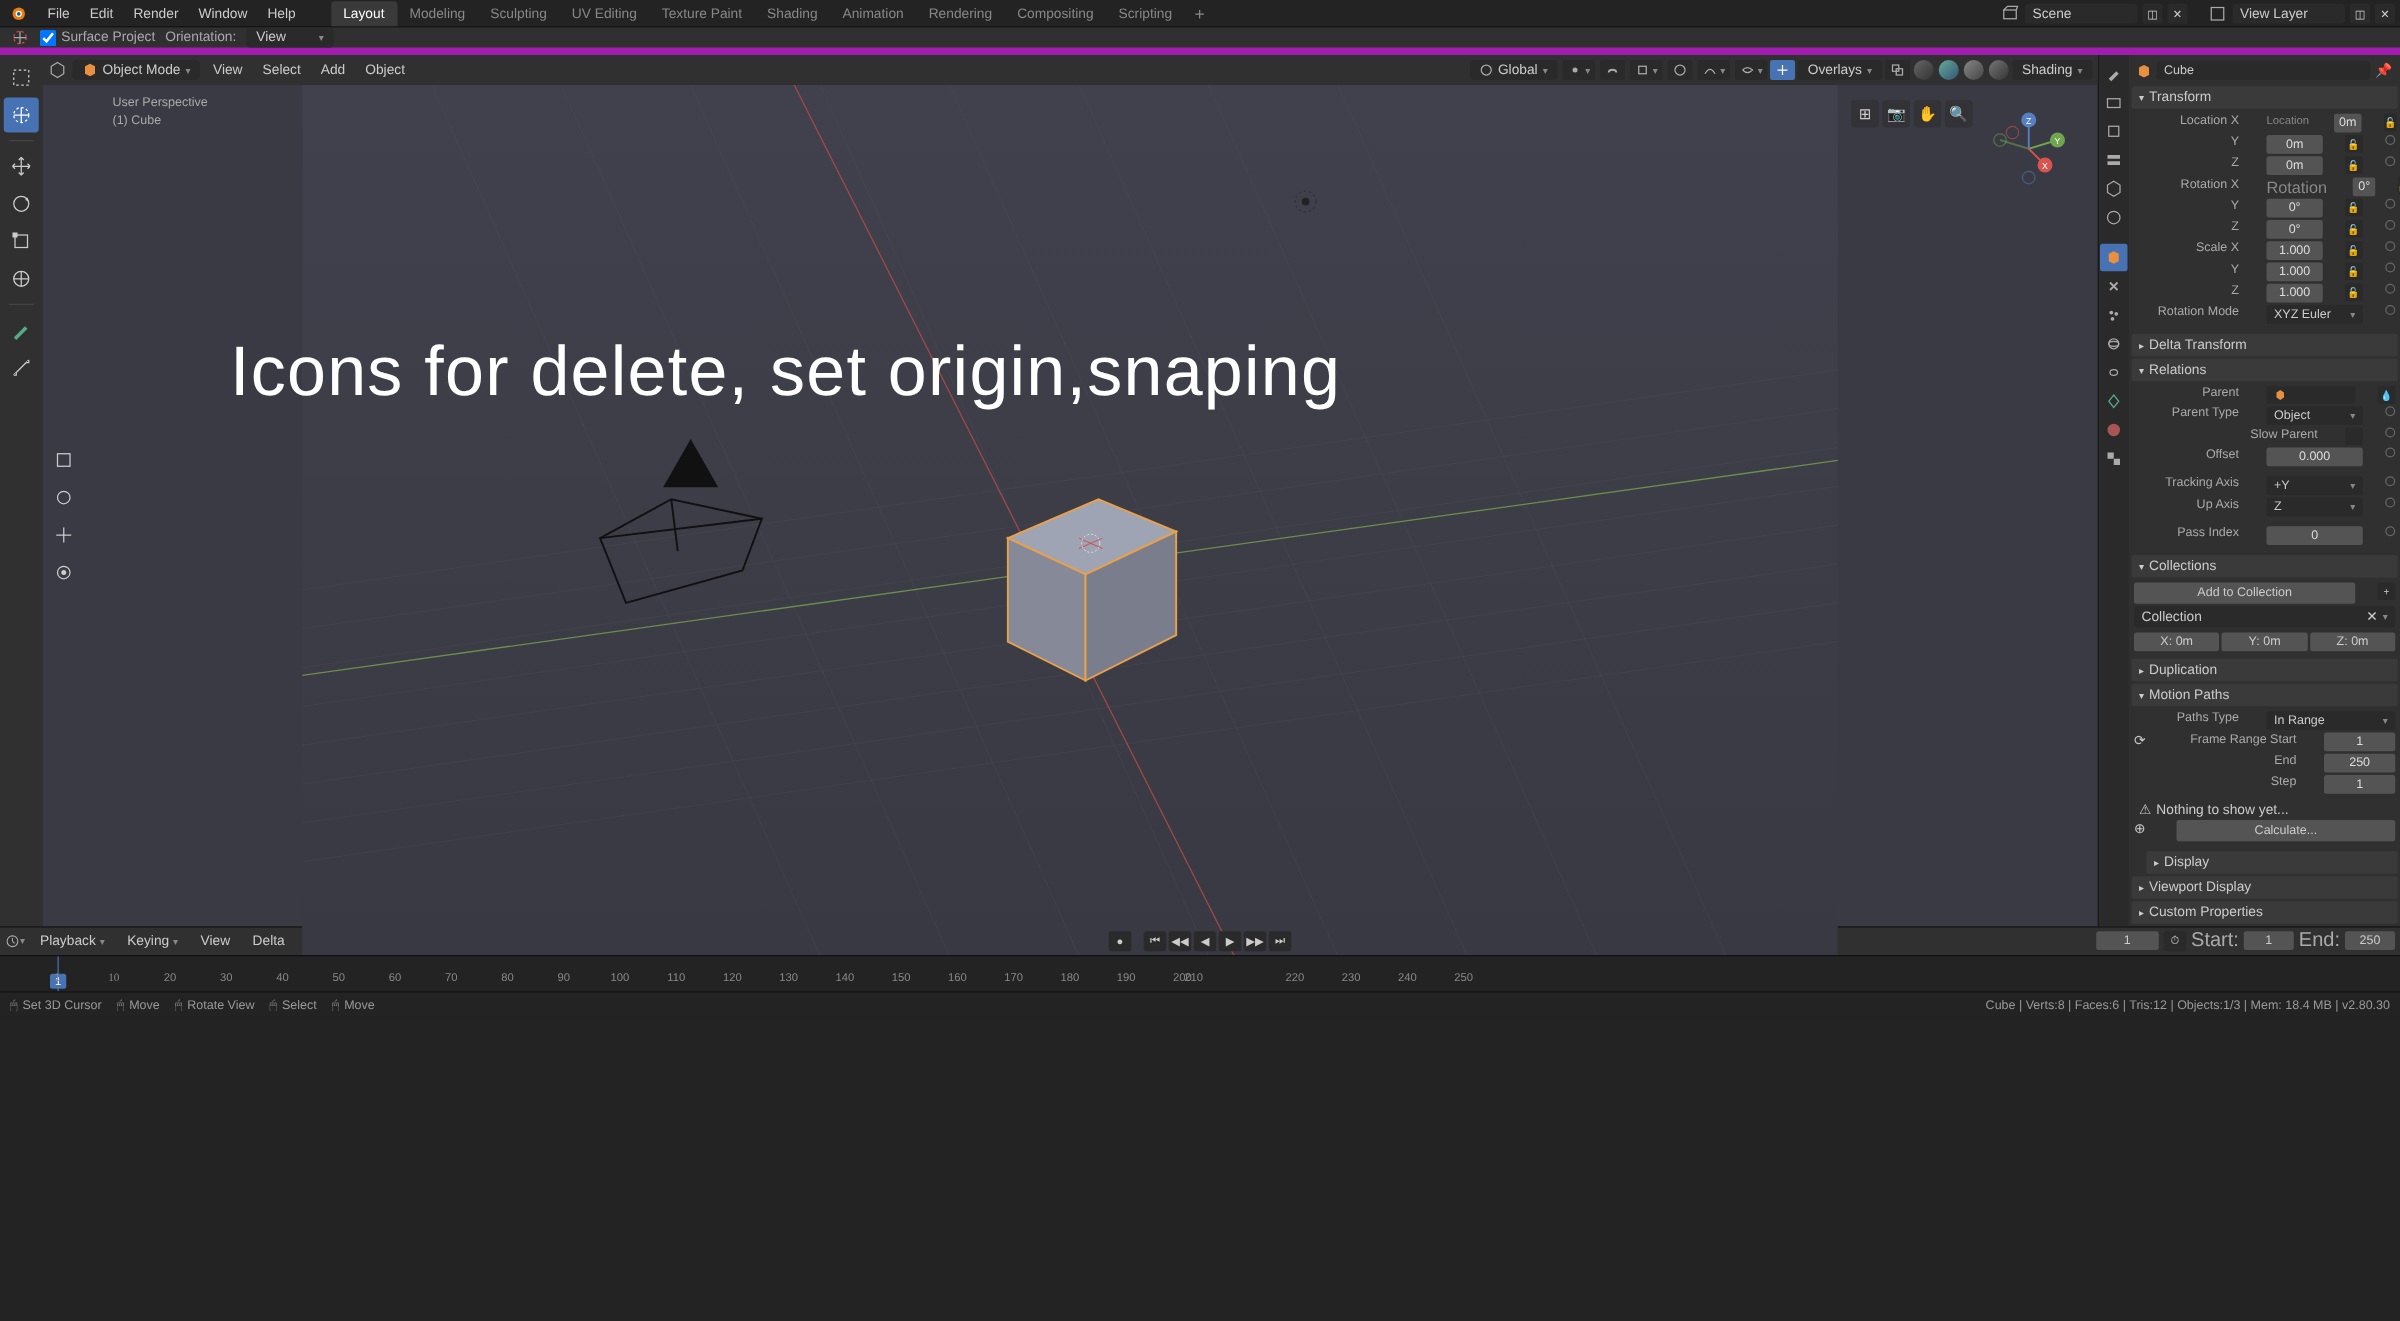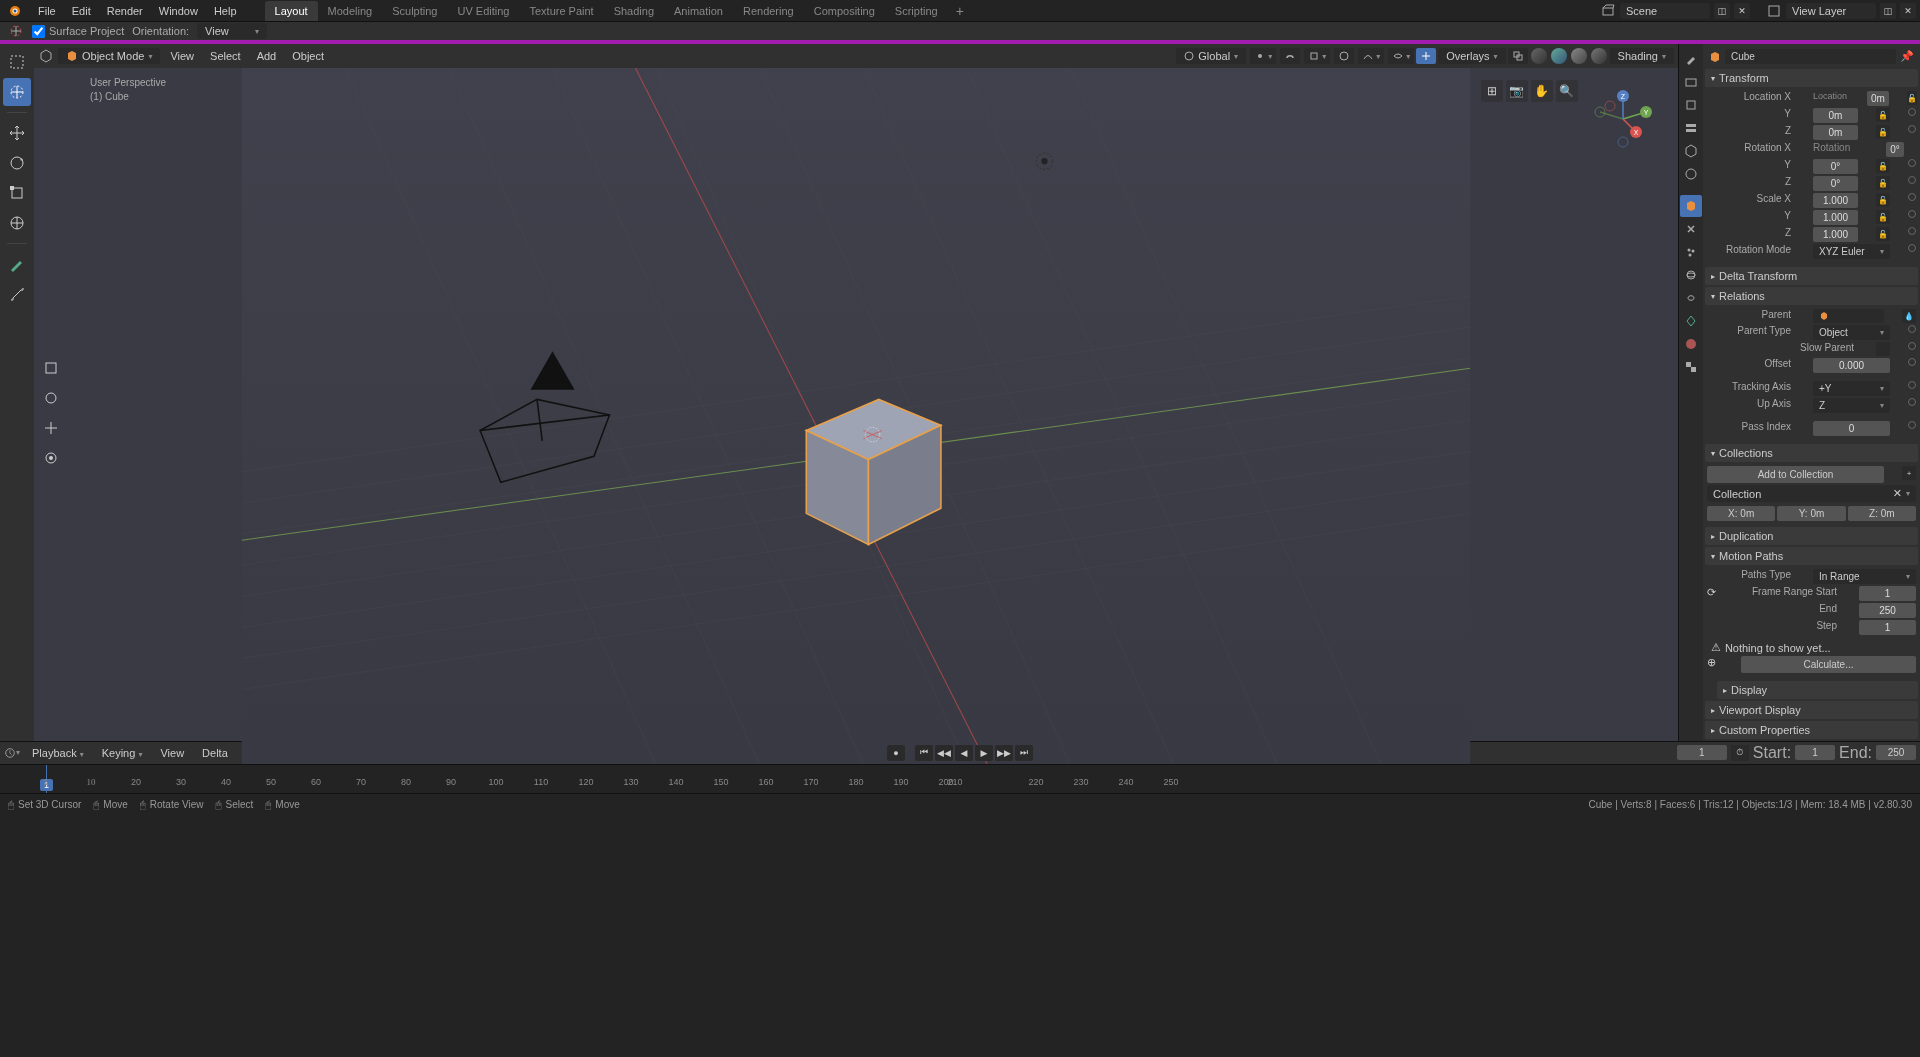--- a/index.html
+++ b/index.html
@@ -8,21 +8,21 @@
 .logo-icon { width:18px; height:18px; margin-right:8px; display:flex; align-items:center; justify-content:center; }
 .menu-item { padding:3px 8px; cursor:pointer; font-size:11px; }
 .workspace-tabs { display:flex; margin-left:20px; align-items:center; height:100%; }
 .ws-tab { padding:4px 10px; cursor:pointer; color:#888; font-size:11px; border-radius:3px 3px 0 0; }
 .ws-tab.active { background:#3a3a3a; color:#fff; }
 .ws-plus { padding:3px 8px; color:#888; cursor:pointer; font-size:14px; }
 .top-right { margin-left:auto; display:flex; align-items:center; gap:4px; }
 .scene-field { background:#2a2a2a; padding:2px 6px; border-radius:3px; width:90px; font-size:11px; }
 .scene-icon { width:16px; height:16px; display:flex; align-items:center; justify-content:center; }
 .mini-btn { width:16px; height:16px; background:#2a2a2a; border-radius:2px; display:flex; align-items:center; justify-content:center; cursor:pointer; font-size:9px; }
-.toolbar2 { height:22px; background:#303030; display:flex; align-items:center; padding:0 8px; gap:8px; border-bottom:4px solid #a21caf; }
+.toolbar2 { height:22px; background:#303030; display:flex; align-items:center; padding:0 8px; gap:8px; border-bottom:6px solid #a21caf; }
 .tb2-check { display:flex; align-items:center; gap:4px; }
 .tb2-label { color:#aaa; }
 .tb2-select { background:#2a2a2a; padding:2px 8px; border-radius:3px; width:70px; display:flex; justify-content:space-between; align-items:center; cursor:pointer; }
 .chevron { font-size:8px; color:#888; }
 .main-area { height:697px; display:flex; }
 .left-toolbar { width:34px; background:#303030; display:flex; flex-direction:column; align-items:center; padding-top:4px; gap:2px; }
 .tool-btn { width:28px; height:28px; border-radius:3px; display:flex; align-items:center; justify-content:center; cursor:pointer; position:relative; }
 .tool-btn.active { background:#4772b3; }
 .tool-divider { width:20px; height:1px; background:#444; margin:4px 0; }
 .viewport-container { flex:1; position:relative; background:#3a3a44; }
@@ -310,20 +310,21 @@
           <text x="58" y="31" font-size="7" text-anchor="middle" fill="#fff">Y</text>
         <circle cx="35" cy="12" r="6" fill="#5680c2"></circle>
           <text x="35" y="15" font-size="7" text-anchor="middle" fill="#fff">Z</text>
         <circle cx="48" cy="48" r="6" fill="#d9544e"></circle>
           <text x="48" y="51" font-size="7" text-anchor="middle" fill="#fff">X</text>
         <circle cx="12" cy="28" r="5" fill="none" stroke="#6fa54e" opacity="0.5"></circle>
         <circle cx="22" cy="22" r="5" fill="none" stroke="#d9544e" opacity="0.5"></circle>
         <circle cx="35" cy="58" r="5" fill="none" stroke="#5680c2" opacity="0.5"></circle>
       </svg>
     </div>
+    <div class="big-text">Icons for delete, set origin,snaping</div>
     <svg class="viewport-canvas" width="100%" height="100%" viewBox="0 0 1186 673">
       <defs>
         <linearGradient id="floor" x1="0" y1="0" x2="0" y2="1">
             <stop offset="0%" stop-color="#41414d"></stop>
             <stop offset="100%" stop-color="#393943"></stop>
           </linearGradient>
       </defs>
       <rect width="1186" height="673" fill="url(#floor)"></rect>
 
       <g stroke="#505058" stroke-width="0.5" opacity="0.5">
@@ -504,21 +505,21 @@
               <div class="prop-anim"></div>
             </div>
           <div class="prop-row">
               <span class="prop-label">Z</span>
               <div class="prop-input">0m</div>
               <div class="prop-lock">🔓</div>
               <div class="prop-anim"></div>
             </div>
           <div class="prop-row">
               <span class="prop-label">Rotation X</span>
-              <span style="font-size:10px;color:#888;margin-right:18px">Rotation</span>
+              <span style="font-size:13px;color:#888;margin-right:3px">Rotation</span>
               <div class="prop-input">0°</div>
               <div class="prop-lock">🔓</div>
               <div class="prop-anim"></div>
             </div>
           <div class="prop-row">
               <span class="prop-label">Y</span>
               <div class="prop-input">0°</div>
               <div class="prop-lock">🔓</div>
               <div class="prop-anim"></div>
             </div>

